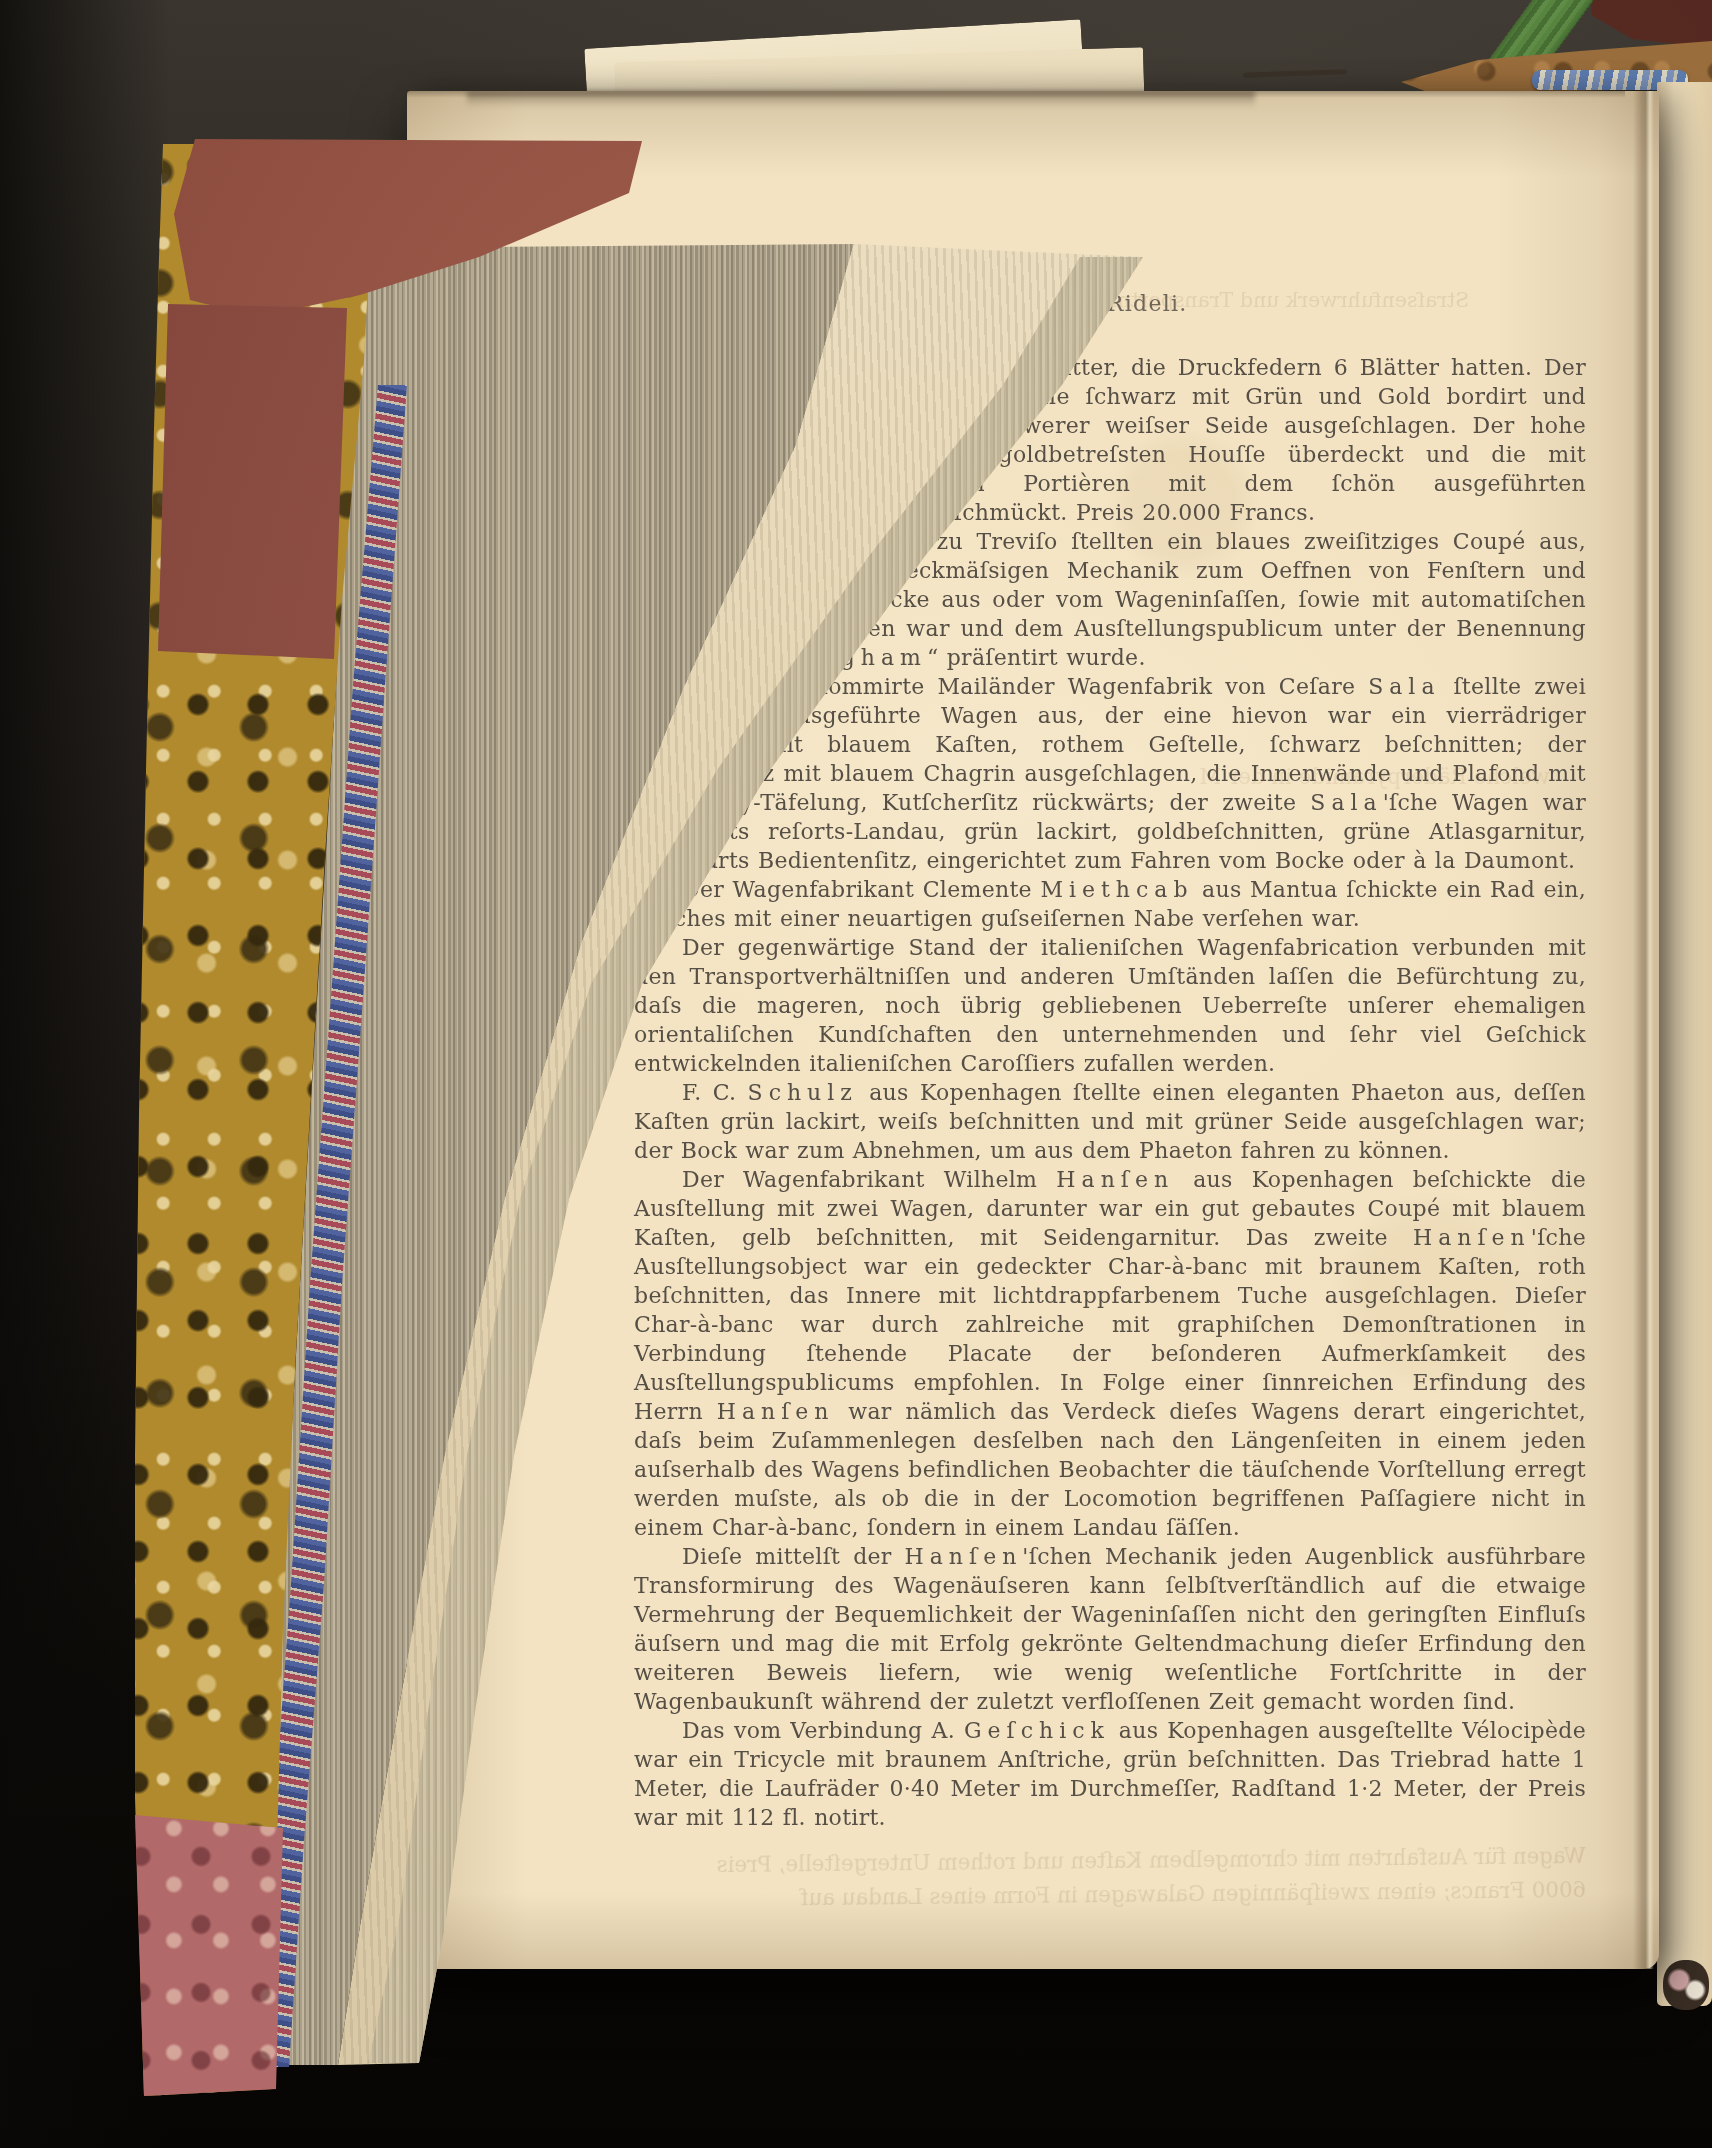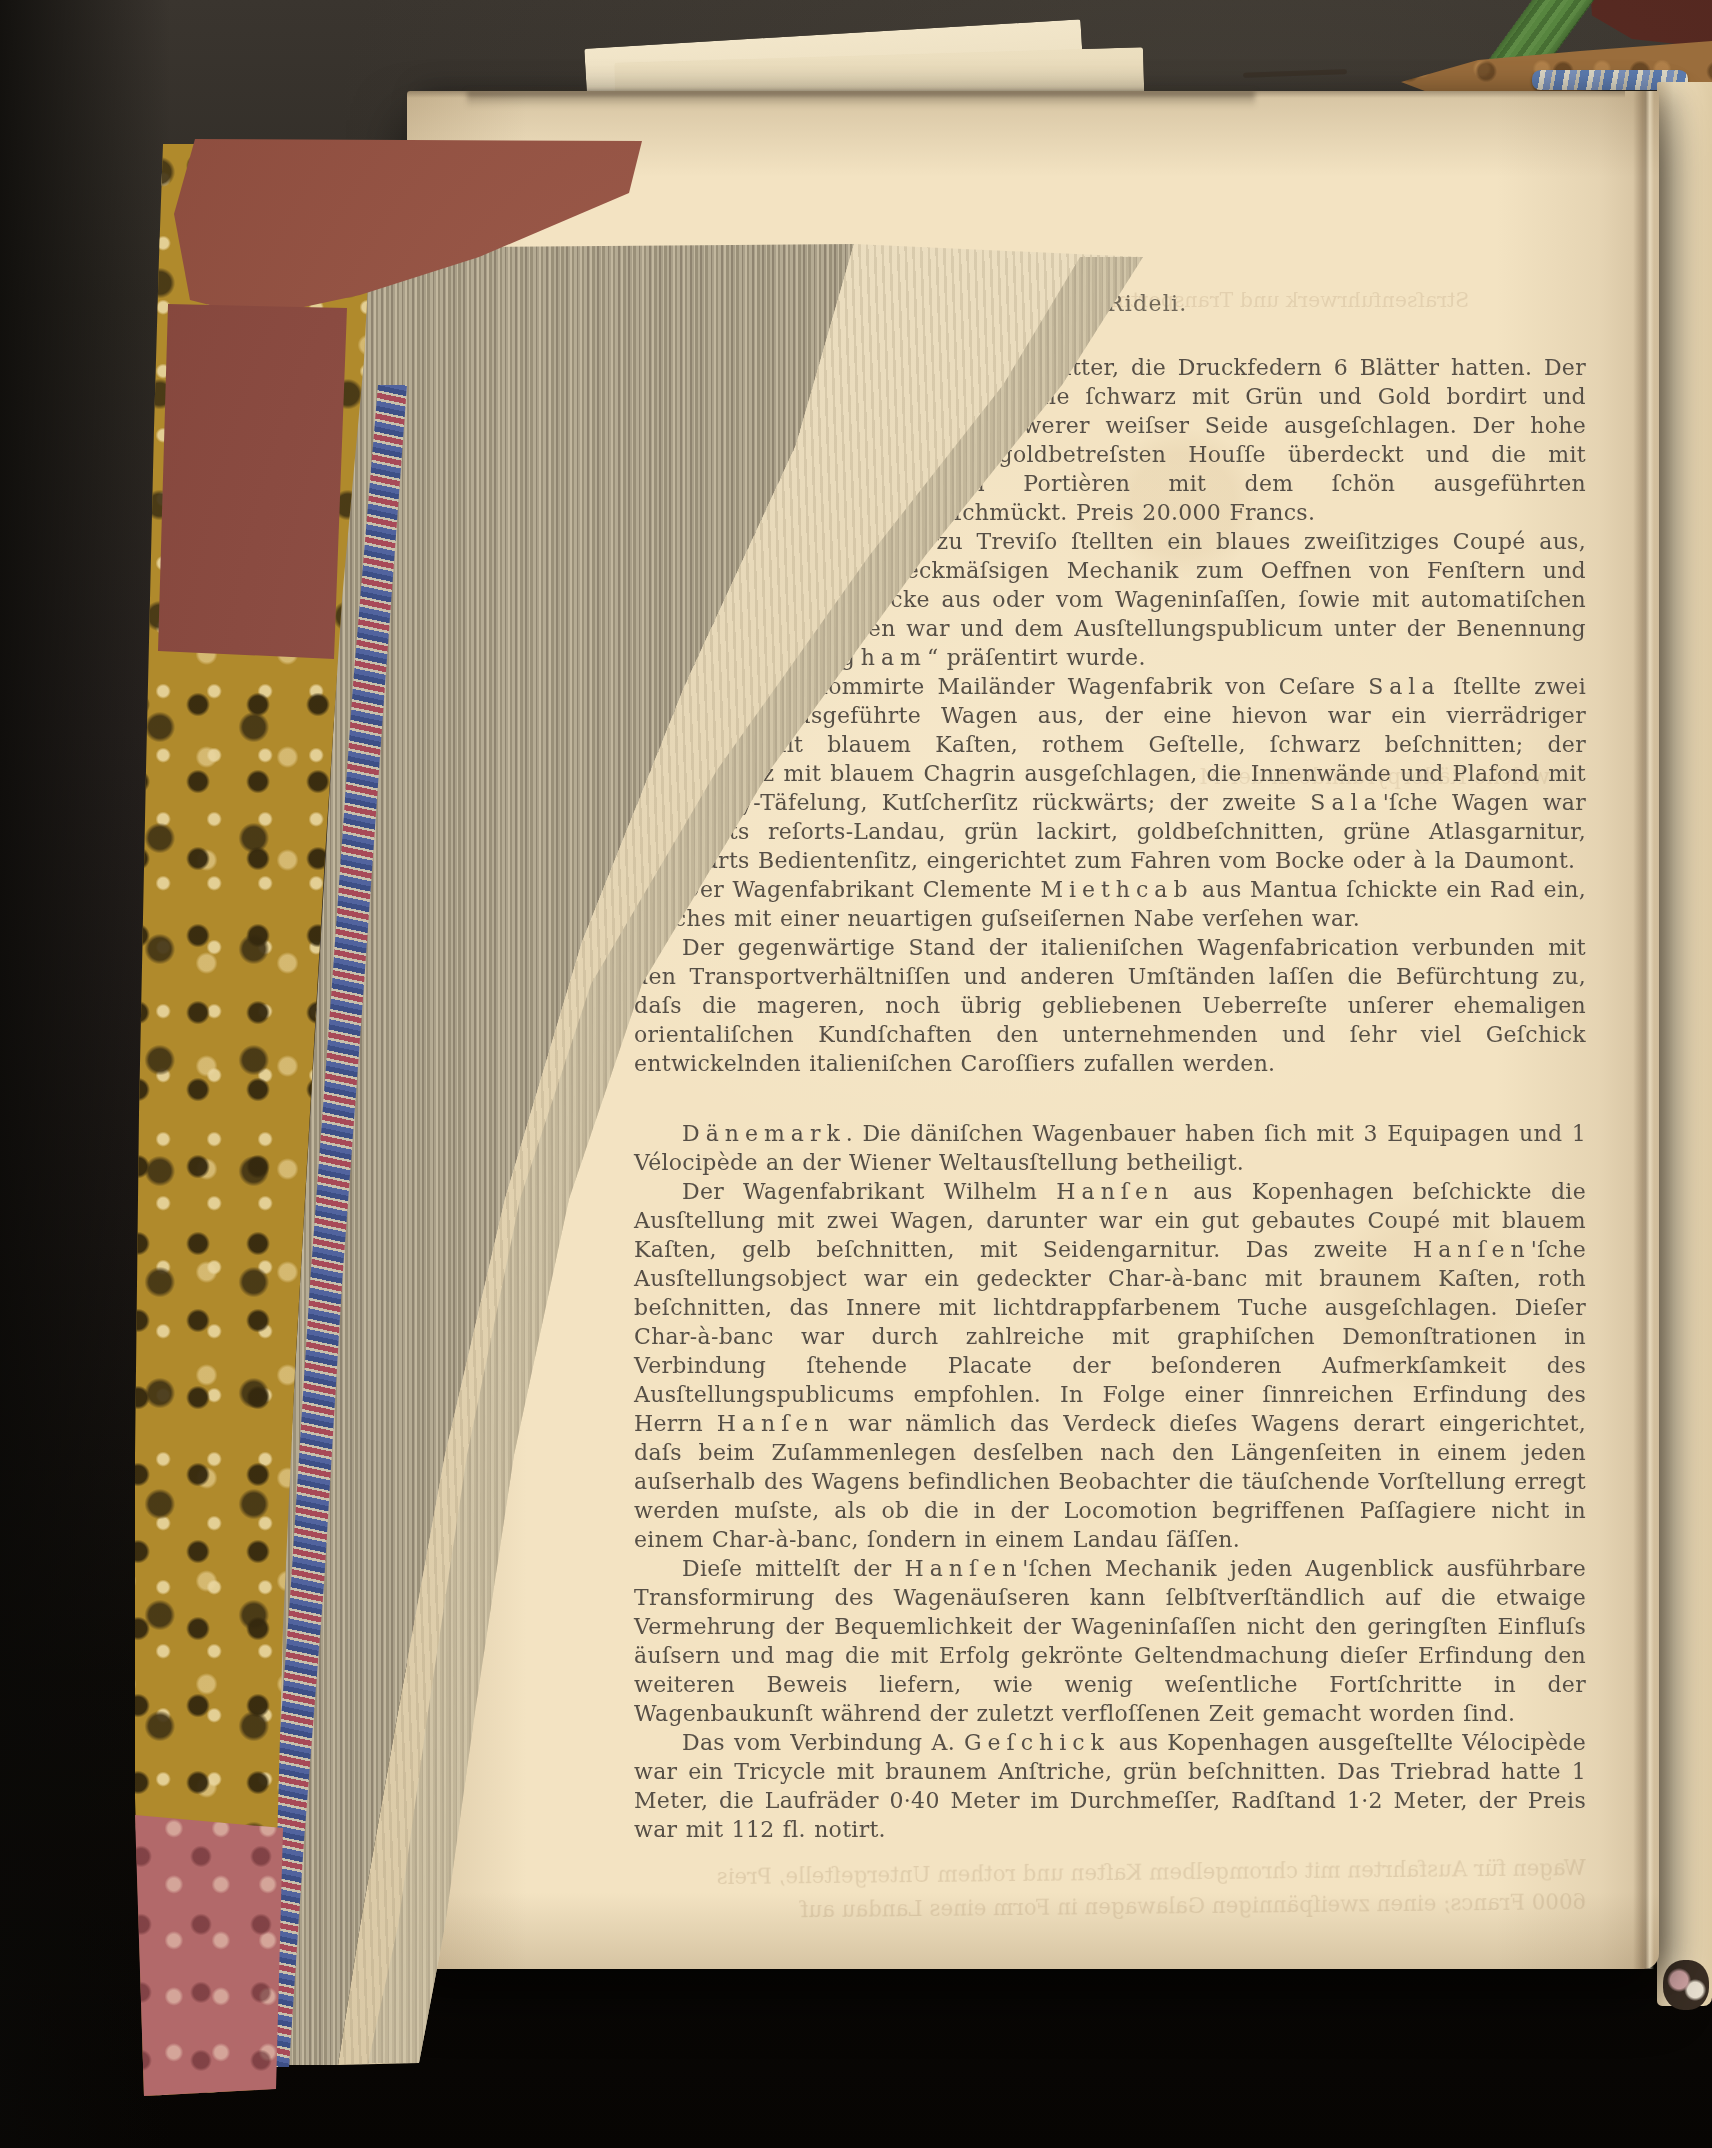--- a/index.html
+++ b/index.html
@@ -161,21 +161,21 @@
         <span class="page-num">50</span>
         <span class="running-title">M. B. Rideli.</span>
         <span class="bleed-header ghost">Straſsenfuhrwerk und Transportmittel.</span>
       </div>
       <div class="body-text">
           <p class="para"><span>8 Federn, wovon die C-Federn 8 Blätter, die Druckfedern 6 Blätter hatten. Der Kaſten war grün, das Untergeſtelle ſchwarz mit Grün und Gold bordirt und beſchnitten, das Innere mit ſchwerer weiſser Seide ausgeſchlagen. Der hohe Kutſcherſitz war mit einer goldbetreſsten Houſſe überdeckt und die mit Spiegelſcheiben verſehenen Portièren mit dem ſchön ausgeführten öſterreichiſchen Wappen geſchmückt. Preis 20.000 Francs.</span></p>
           <p class="para ind"><span>Fratelli </span><span class="sp">Pieresca</span><span> zu Treviſo ſtellten ein blaues zweiſitziges Coupé aus, welches mit einer zweckmäſsigen Mechanik zum Oeffnen von Fenſtern und Thüren vom Kutſchbocke aus oder vom Wageninſaſſen, ſowie mit automatiſchen Wagentritten verſehen war und dem Ausſtellungspublicum unter der Benennung „</span><span class="sp">Egoiſt-Brougham</span><span>“ präſentirt wurde.</span></p>
           <p class="para ind"><span>Die alte renommirte Mailänder Wagenfabrik von Ceſare </span><span class="sp">Sala</span><span> ſtellte zwei vortrefflich ausgeführte Wagen aus, der eine hievon war ein vierrädriger Miethcab mit blauem Kaſten, rothem Geſtelle, ſchwarz beſchnitten; der Paſſagierſitz mit blauem Chagrin ausgeſchlagen, die Innenwände und Plafond mit Mahagony-Täfelung, Kutſcherſitz rückwärts; der zweite </span><span class="sp">Sala</span><span>'ſche Wagen war ein Huits reſorts-Landau, grün lackirt, goldbeſchnitten, grüne Atlasgarnitur, rückwärts Bedientenſitz, eingerichtet zum Fahren vom Bocke oder à la Daumont.</span></p>
           <p class="para ind"><span>Der Wagenfabrikant Clemente </span><span class="sp">Miethcab</span><span> aus Mantua ſchickte ein Rad ein, welches mit einer neuartigen guſseiſernen Nabe verſehen war.</span></p>
           <p class="para ind"><span>Der gegenwärtige Stand der italieniſchen Wagenfabrication verbunden mit den Transportverhältniſſen und anderen Umſtänden laſſen die Befürchtung zu, daſs die mageren, noch übrig gebliebenen Ueberreſte unſerer ehemaligen orientaliſchen Kundſchaften den unternehmenden und ſehr viel Geſchick entwickelnden italieniſchen Caroſſiers zufallen werden.</span></p>
-          <p class="para ind sect-gap"><span class="sp">Dänemark</span><span>. Die däniſchen Wagenbauer haben ſich mit 3 Equipagen und 1 Vélocipède an der Wiener Weltausſtellung betheiligt.</span></p>
+          <p class="para ind"><span>F. C. </span><span class="sp">Schulz</span><span> aus Kopenhagen ſtellte einen eleganten Phaeton aus, deſſen Kaſten grün lackirt, weiſs beſchnitten und mit grüner Seide ausgeſchlagen war; der Bock war zum Abnehmen, um aus dem Phaeton fahren zu können.</span></p>
           <p class="para ind"><span>Der Wagenfabrikant Wilhelm </span><span class="sp">Hanſen</span><span> aus Kopenhagen beſchickte die Ausſtellung mit zwei Wagen, darunter war ein gut gebautes Coupé mit blauem Kaſten, gelb beſchnitten, mit Seidengarnitur. Das zweite </span><span class="sp">Hanſen</span><span>'ſche Ausſtellungsobject war ein gedeckter Char-à-banc mit braunem Kaſten, roth beſchnitten, das Innere mit lichtdrappfarbenem Tuche ausgeſchlagen. Dieſer Char-à-banc war durch zahlreiche mit graphiſchen Demonſtrationen in Verbindung ſtehende Placate der beſonderen Aufmerkſamkeit des Ausſtellungspublicums empfohlen. In Folge einer ſinnreichen Erfindung des Herrn </span><span class="sp">Hanſen</span><span> war nämlich das Verdeck dieſes Wagens derart eingerichtet, daſs beim Zuſammenlegen desſelben nach den Längenſeiten in einem jeden auſserhalb des Wagens befindlichen Beobachter die täuſchende Vorſtellung erregt werden muſste, als ob die in der Locomotion begriffenen Paſſagiere nicht in einem Char-à-banc, ſondern in einem Landau ſäſſen.</span></p>
           <p class="para ind"><span>Dieſe mittelſt der </span><span class="sp">Hanſen</span><span>'ſchen Mechanik jeden Augenblick ausführbare Transformirung des Wagenäuſseren kann ſelbſtverſtändlich auf die etwaige Vermehrung der Bequemlichkeit der Wageninſaſſen nicht den geringſten Einfluſs äuſsern und mag die mit Erfolg gekrönte Geltendmachung dieſer Erfindung den weiteren Beweis liefern, wie wenig weſentliche Fortſchritte in der Wagenbaukunſt während der zuletzt verfloſſenen Zeit gemacht worden ſind.</span></p>
           <p class="para ind"><span>Das vom Verbindung A. </span><span class="sp">Geſchick</span><span> aus Kopenhagen ausgeſtellte Vélocipède war ein Tricycle mit braunem Anſtriche, grün beſchnitten. Das Triebrad hatte 1 Meter, die Laufräder 0·40 Meter im Durchmeſſer, Radſtand 1·2 Meter, der Preis war mit 112 fl. notirt.</span></p>
         </div>
       <div class="bleed-mid ghost">welche Räderpyramide in der M</div>
       <div class="bleed-bottom">
           <div class="bleed-line">Wagen für Ausfahrten mit chromgelbem Kaſten und rothem Untergeſtelle, Preis</div>
           <div class="bleed-line">6000 Francs; einen zweiſpännigen Galawagen in Form eines Landau auf</div>
         </div>
     </div>

